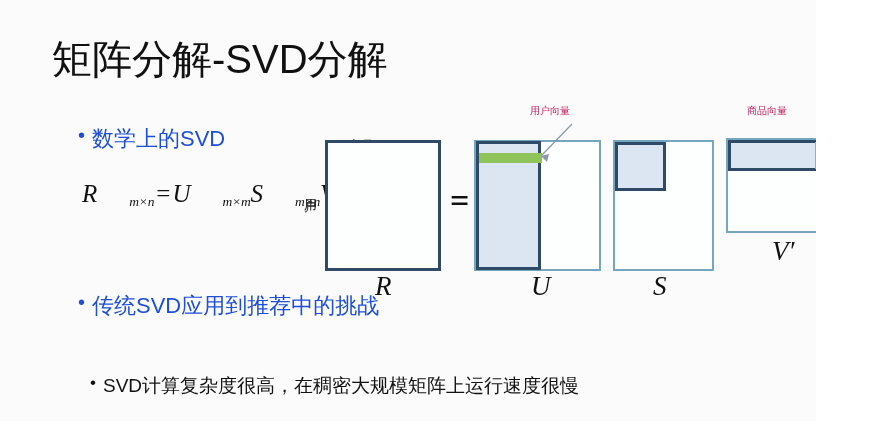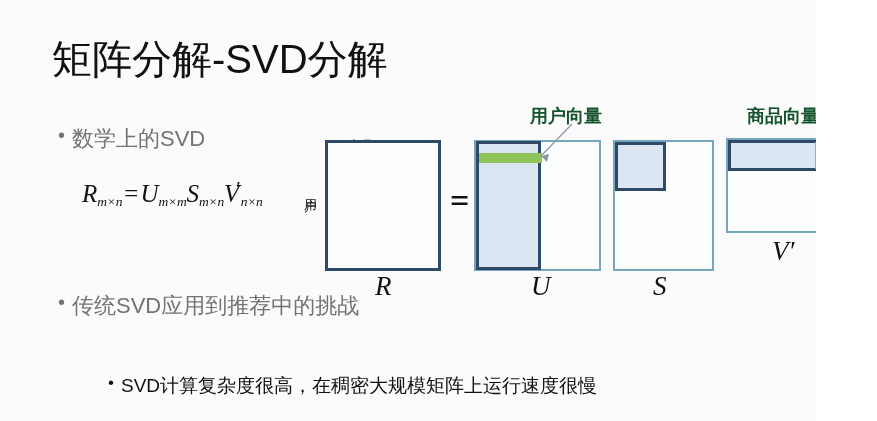--- a/index.html
+++ b/index.html
@@ -27,22 +27,23 @@
     letter-spacing: 0px;
     color: #111111;
     white-space: nowrap;
     font-family: "Liberation Sans", sans-serif;
   }
 
   
   .bullet-l1 {
     position: absolute;
     font-size: 22px;
-    color: #737373;
-    white-space: nowrap;
+    color: #1d4ed8;
+    white-space: nowrap;
+    margin-left: 20px;
   }
   .bullet-l1 .dot {
     display: inline-block;
     width: 14px;
     font-size: 20px;
     vertical-align: top;
   }
   .bullet-l2 {
     position: absolute;
     font-size: 19px;
@@ -52,37 +53,38 @@
   .bullet-l2 .dot {
     display: inline-block;
     width: 13px;
     font-size: 17px;
     vertical-align: top;
   }
 
   #b-math   { left: 58px;  top: 124px; }
   #b-trad   { left: 58px;  top: 291px; }
   #b-sub1   { left: 106px; top: 343px; }
-  #b-sub2   { left: 108px; top: 373px; }
+  #b-sub2   { left: 90px; top: 373px; }
 
   
   .formula {
     position: absolute;
     font-family: "Liberation Serif", serif;
     font-style: italic;
     color: #111111;
     white-space: nowrap;
   }
   #f1 { left: 82px; top: 178px; font-size: 25px; }
   #f2 { left: 82px; top: 232px; font-size: 25px; }
   .formula sub {
     font-size: 0.54em;
     font-style: italic;
     vertical-align: -0.32em;
     letter-spacing: -0.2px;
+    margin-left: 32px;
   }
   .formula .op {
     font-style: normal;
     padding: 0 2px;
   }
   .formula .prime {
     font-style: normal;
     font-size: 0.8em;
     vertical-align: 0.30em;
     margin-left: -3px;
@@ -135,24 +137,23 @@
   }
   .axis-label.vertical {
     writing-mode: vertical-rl;
     text-orientation: upright;
     line-height: 1.0;
     letter-spacing: 1px;
   }
 
   .callout {
     position: absolute;
-    font-size: 18px;
-    color: #14532d;
-    white-space: nowrap;
-    font-weight: bold;
+    font-size: 10px;
+    color: #be185d;
+    white-space: nowrap;
   }
 
   #eq-sign {
     position: absolute;
     left: 450px;
     top: 182px;
     font-size: 34px;
     font-weight: bold;
     font-family: "Liberation Serif", serif;
     color: #111111;

